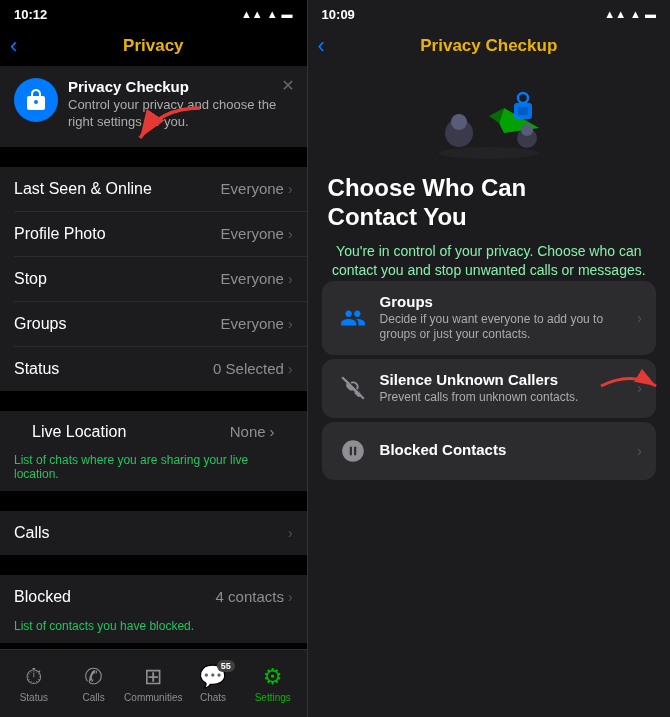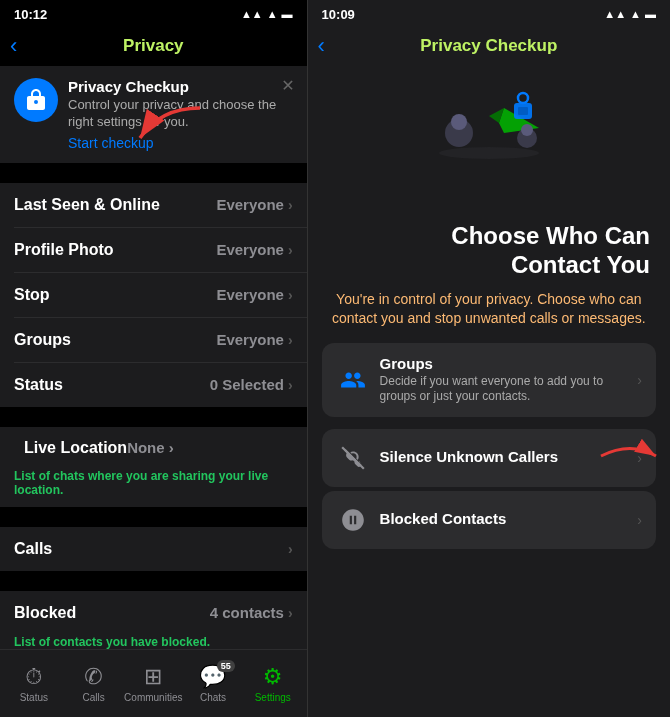--- a/index.html
+++ b/index.html
@@ -66,21 +66,21 @@
       height: 40px;
     }
     .nav-bar .back-btn {
       position: absolute;
       left: 10px;
       color: #007aff;
       font-size: 22px;
       cursor: pointer;
     }
     .nav-bar .title {
-      color: #bef264;
+      color: #eab308;
       font-size: 17px;
       font-weight: 600;
     }
 
     
     .checkup-banner {
       background: #1c1c1e;
       margin: 0;
       padding: 12px 14px;
       display: flex;
@@ -176,23 +176,24 @@
     }
     .list-item .item-value .chevron {
       color: #555;
       font-size: 14px;
     }
 
     
     .live-location-item {
       display: flex;
       align-items: center;
-      justify-content: flex-start;
-      padding: 12px 24px;
+      justify-content: space-between;
+      padding: 12px 32px;
       cursor: pointer;
+      gap: 16px;
     }
     .live-location-item .item-label {
       color: #fff;
       font-size: 16px;
     }
     .live-location-item .item-value {
       display: flex;
       align-items: center;
       gap: 4px;
       color: #8e8e93;
@@ -264,34 +265,32 @@
     .illustration {
       display: flex;
       justify-content: center;
       padding: 12px 0 6px;
     }
 
     .main-heading {
       color: #fff;
       font-size: 24px;
       font-weight: 700;
-      text-align: right;
+      text-align: left;
       padding: 0 20px;
       line-height: 1.2;
       margin-bottom: 10px;
-      margin-top: 48px;
     }
 
     .main-desc {
-      color: #fdba74;
+      color: #86efac;
       font-size: 14px;
       text-align: center;
       padding: 0 20px;
       line-height: 1.4;
-      margin-bottom: 14px;
     }
 
     .card-list {
       padding: 0 14px;
       display: flex;
       flex-direction: column;
       gap: 2px;
     }
 
     .card-item {
@@ -331,21 +330,20 @@
     }
     .card-chevron {
       color: #555;
       font-size: 14px;
     }
 
     .scroll-area {
       flex: 1;
       overflow-y: auto;
       overflow-x: hidden;
-      font-weight: bold;
     }
     .scroll-area::-webkit-scrollbar { display: none; }
   </style>
 </head>
 <body>
 
 <div class="left-panel">
 
   <div class="status-bar">
     <span class="time">10:12</span>
@@ -363,21 +361,20 @@
 
   <div class="checkup-banner">
     <div class="checkup-icon">
       <svg viewBox="0 0 24 24" fill="white">
         <path d="M12 1C9.24 1 7 3.24 7 6v2H5c-1.1 0-2 .9-2 2v10c0 1.1.9 2 2 2h14c1.1 0 2-.9 2-2V10c0-1.1-.9-2-2-2h-2V6c0-2.76-2.24-5-5-5zm0 2c1.66 0 3 1.34 3 3v2H9V6c0-1.66 1.34-3 3-3zm0 9a2 2 0 110 4 2 2 0 010-4z"></path>
       </svg>
     </div>
     <div class="checkup-text">
       <div class="banner-title">Privacy Checkup</div>
       <div class="banner-desc">Control your privacy and choose the right settings for you.</div>
-      <div class="start-link">Start checkup</div>
     </div>
     <span class="close-btn">✕</span>
   </div>
 
   <div class="red-arrow">
     <svg width="90" height="50" viewBox="0 0 90 50">
       <defs>
         <marker id="arrowhead" markerWidth="8" markerHeight="6" refX="8" refY="3" orient="auto">
           <polygon points="0 0, 8 3, 0 6" fill="#e53935"></polygon>
         </marker>
@@ -549,29 +546,30 @@
           <path d="M16 11c1.66 0 2.99-1.34 2.99-3S17.66 5 16 5c-1.66 0-3 1.34-3 3s1.34 3 3 3zm-8 0c1.66 0 2.99-1.34 2.99-3S9.66 5 8 5C6.34 5 5 6.34 5 8s1.34 3 3 3zm0 2c-2.33 0-7 1.17-7 3.5V19h14v-2.5c0-2.33-4.67-3.5-7-3.5zm8 0c-.29 0-.62.02-.97.05 1.16.84 1.97 1.97 1.97 3.45V19h6v-2.5c0-2.33-4.67-3.5-7-3.5z"></path>
         </svg>
       </div>
       <div class="card-text">
         <div class="card-title">Groups</div>
         <div class="card-desc">Decide if you want everyone to add you to groups or just your contacts.</div>
       </div>
       <span class="card-chevron">›</span>
     </div>
 
-    <div class="card-item" style="position:relative;margin-top:8px;">
+    <div class="card-item" style="position:relative;">
       <div class="card-icon">
         <svg width="26" height="26" viewBox="0 0 24 24" fill="#8e8e93">
           <path d="M20 18.7L5.3 4 4 5.3l2.18 2.18C5.9 8.12 5.63 8.8 5.63 9.5c0 .82.31 1.54.82 2.1L8.5 13.6c.56.51 1.28.82 2.1.82.5 0 .96-.14 1.37-.37l1.49 1.49c-.04.2-.08.4-.08.62 0 .55.22 1.05.59 1.41l2.12 2.12c.36.37.86.59 1.41.59s1.05-.22 1.41-.59.59-.86.59-1.41-.22-1.05-.59-1.41l-1.41-1.41.42-.42L20 18.7zm-4.95-6.56c.19-.4.3-.85.3-1.32 0-1.74-1.40-3.14-3.14-3.14-.47 0-.92.11-1.32.3L9.5 6.63A4.92 4.92 0 0112.21 6c2.76 0 5 2.24 5 5 0 1.02-.31 1.96-.83 2.74l-1.33-1.33z"></path>
           <line x1="2" y1="2" x2="22" y2="22" stroke="#8e8e93" stroke-width="2"></line>
         </svg>
       </div>
       <div class="card-text">
         <div class="card-title">Silence Unknown Callers</div>
+        <div class="card-desc">Prevent calls from unknown contacts.</div>
       </div>
       <span class="card-chevron">›</span>
 
       <div style="position:absolute; right:-10px; top:50%; transform:translateY(-50%); pointer-events:none; z-index:20;">
         <svg width="70" height="40" viewBox="0 0 70 40">
           <defs>
             <marker id="arr2" markerWidth="7" markerHeight="5" refX="7" refY="2.5" orient="auto">
               <polygon points="0 0, 7 2.5, 0 5" fill="#e53935"></polygon>
             </marker>
           </defs>

